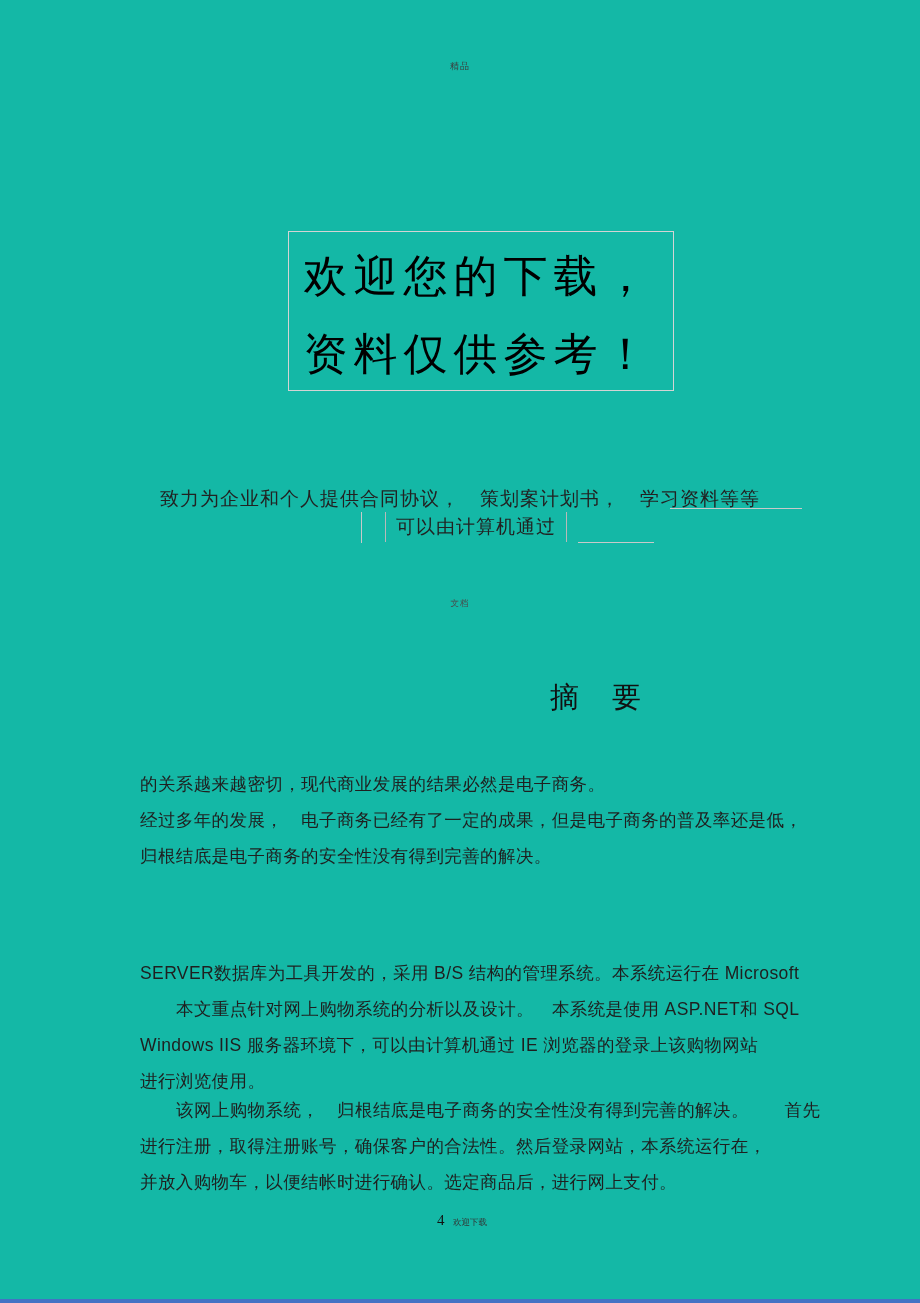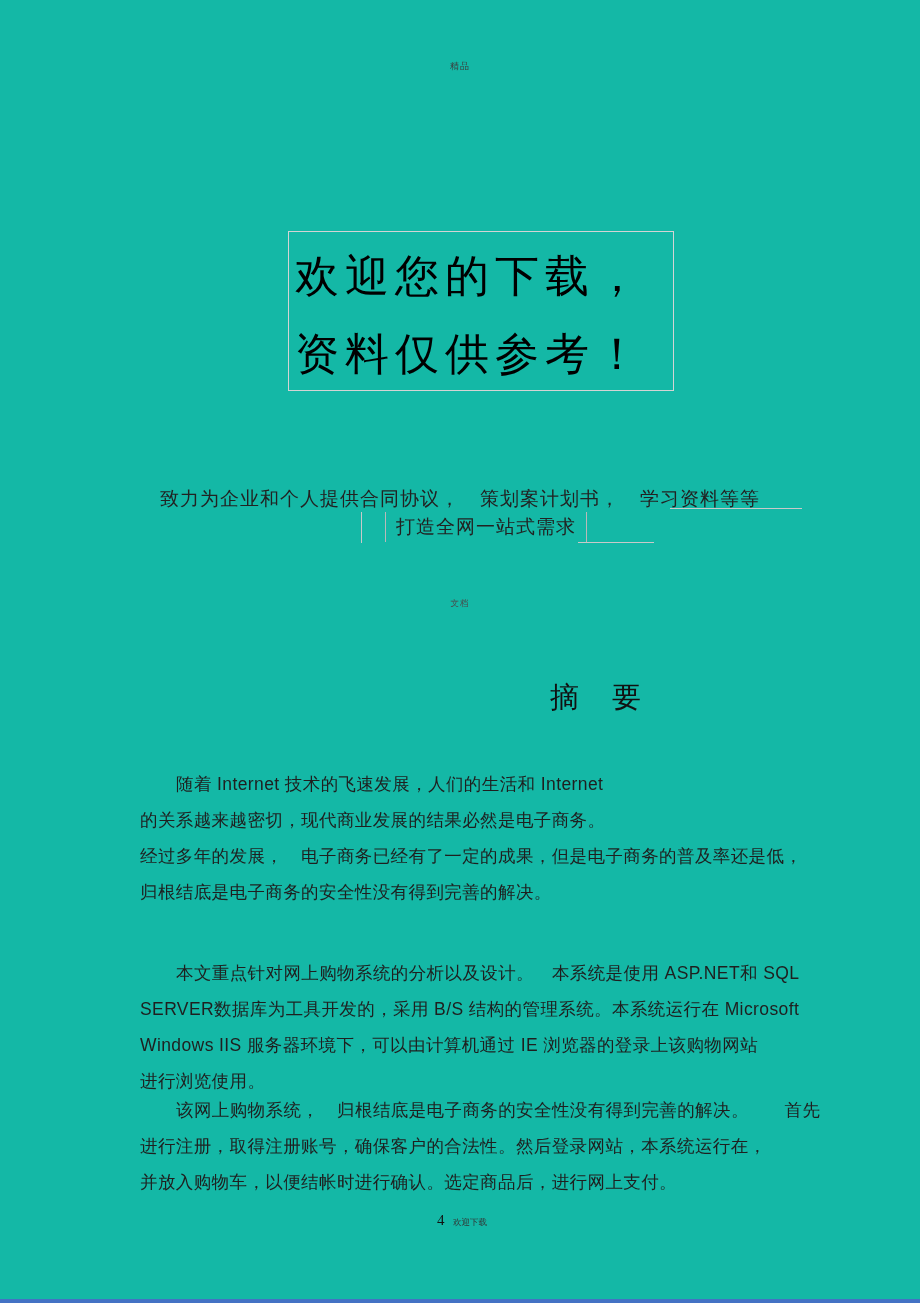--- a/index.html
+++ b/index.html
@@ -20,20 +20,21 @@
     text-align:center;
     font-family:var(--serif);
     font-size:9px;letter-spacing:1px;color:#3c3c3c;
   }
   .banner-box{
     position:absolute;left:288px;top:231px;
     width:386px;height:160px;
     border:1px solid #d4d4d4;
     box-sizing:border-box;
     padding:6px 11px 0 6px;
+    text-align:center;
   }
   .banner-line{
     font-family:var(--serif);
     font-size:44px;line-height:78px;
     letter-spacing:6px;color:#000000;
     white-space:nowrap;
   }
   .tagline1{
     position:absolute;top:486px;left:0;width:100%;
     text-align:center;
@@ -103,40 +104,39 @@
 <div class="page">
 
   <div class="top-label">精品</div>
 
   <div class="banner-box">
     <div class="banner-line">欢迎您的下载，</div>
     <div class="banner-line">资料仅供参考！</div>
   </div>
 
   <div class="tagline1">致力为企业和个人提供合同协议，　策划案计划书，　学习资料等等</div>
-  <span class="tagline2">打造全网一站式需求</span>
+  <span class="tagline2">可以由计算机通过</span>
 
   <div class="border-frag frag-h1"></div>
   <div class="border-frag frag-v1"></div>
   <div class="border-frag frag-h2"></div>
 
   <div class="doc-label">文档</div>
 
   <h1 class="abstract-heading">摘　要</h1>
 
   <div class="para p1">
-    <div class="line indent">随着 Internet 技术的飞速发展，人们的生活和 Internet</div>
     <div class="line">的关系越来越密切，现代商业发展的结果必然是电子商务。</div>
     <div class="line">经过多年的发展，　电子商务已经有了一定的成果，但是电子商务的普及率还是低，</div>
     <div class="line">归根结底是电子商务的安全性没有得到完善的解决。</div>
   </div>
 
   <div class="para p2">
+    <div class="line">SERVER数据库为工具开发的，采用 B/S 结构的管理系统。本系统运行在 Microsoft</div>
     <div class="line indent">本文重点针对网上购物系统的分析以及设计。　本系统是使用 ASP.NET和 SQL</div>
-    <div class="line">SERVER数据库为工具开发的，采用 B/S 结构的管理系统。本系统运行在 Microsoft</div>
     <div class="line">Windows IIS 服务器环境下，可以由计算机通过 IE 浏览器的登录上该购物网站</div>
     <div class="line">进行浏览使用。</div>
   </div>
 
   <div class="para p3">
     <div class="line indent">该网上购物系统，　归根结底是电子商务的安全性没有得到完善的解决。　　首先</div>
     <div class="line">进行注册，取得注册账号，确保客户的合法性。然后登录网站，本系统运行在，</div>
     <div class="line">并放入购物车，以便结帐时进行确认。选定商品后，进行网上支付。</div>
   </div>
 

